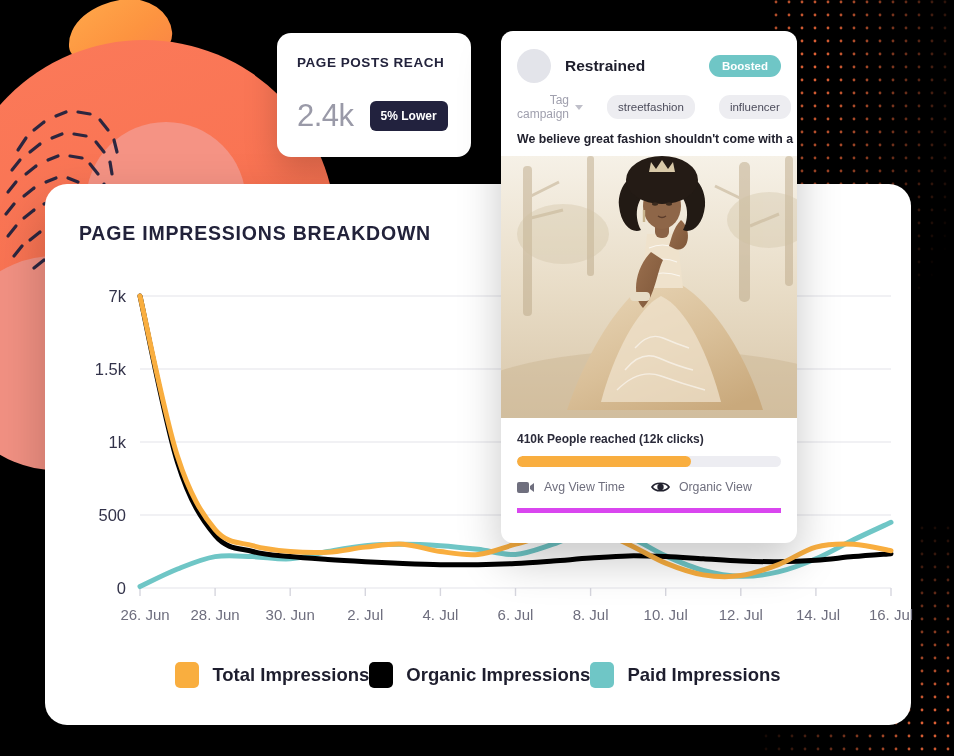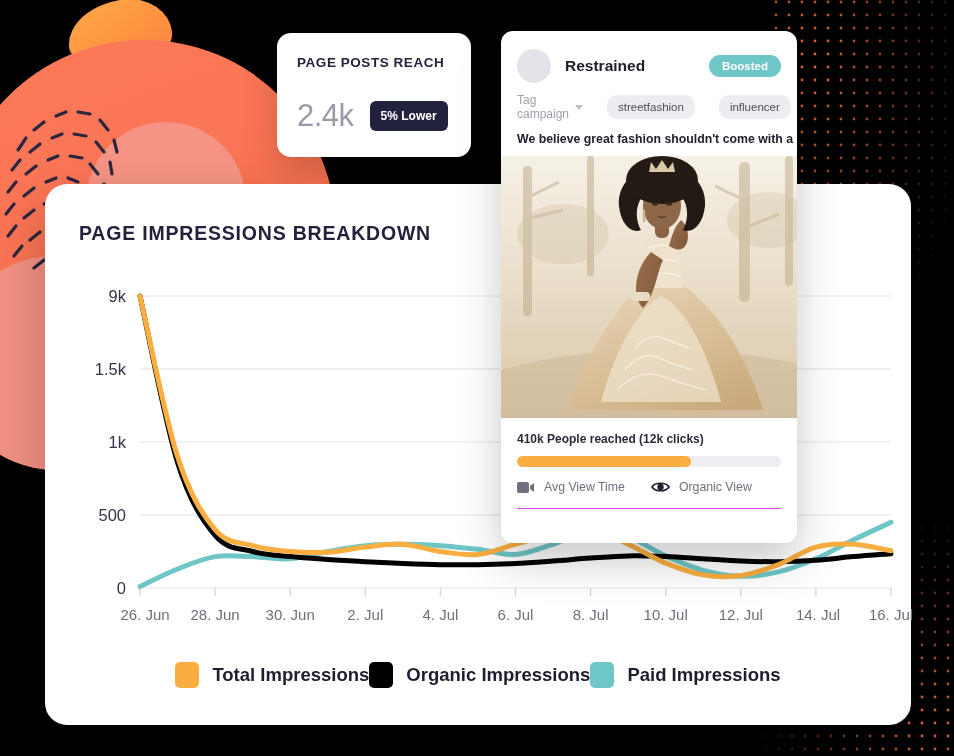--- a/index.html
+++ b/index.html
@@ -135,21 +135,21 @@
     font-size: 15.5px; font-weight: 700; color: #1D1D2B;
     flex: 1 1 auto;
   }
   #boosted-badge {
     background: #6FC6C6; color: #FFFFFF;
     font-size: 11.5px; font-weight: 600;
     padding: 5px 13px; border-radius: 11px;
   }
   #post-tags-row {
     display: flex; align-items: center;
-    padding: 10px 17px 0 16px; gap: 24px;
+    padding: 10px 17px 0 16px; gap: 24px; text-align: right;
   }
   #tag-campaign {
     font-size: 12px; color: #A0A0AE;
     display: flex; align-items: center; gap: 6px;
     flex: 1 1 auto;
   }
   .caret { width: 0; height: 0;
     border-left: 4.5px solid transparent;
     border-right: 4.5px solid transparent;
     border-top: 5px solid #BFBFC9; }
@@ -168,21 +168,21 @@
   #post-stats { padding: 14px 16px 0 16px; }
   #reach-text { font-size: 12px; font-weight: 700; color: #2B2B3A; }
   #progress-track {
     margin-top: 10px; height: 11px; border-radius: 6px;
     background: #EDEDF2; overflow: hidden;
   }
   #progress-fill { height: 100%; background: #F9AE3F; border-radius: 6px; }
   #metric-row {
     display: flex; align-items: center; gap: 26px;
     margin-top: 13px; padding-bottom: 14px;
-    border-bottom: 1px solid #d946ef;
+    border-bottom: 5px solid #d946ef;
   }
   .metric { display: flex; align-items: center; gap: 9px;
     font-size: 12.3px; color: #6F6F7E; }
   #engagement-row {
     display: flex; align-items: center;
     margin-top: 14px;
   }
   #engagement-label { font-size: 13.5px; font-weight: 600; color: #6E6E7D; flex: 1 1 auto; }
   .eng-stat { display: flex; align-items: center; gap: 6px;
     font-size: 13px; color: #6E6E7D; margin-left: 16px; }
@@ -282,21 +282,21 @@
   <div id="chart-panel">
     <div id="chart-title">PAGE IMPRESSIONS BREAKDOWN</div>
 
     <div id="chart-area">
 
       <div id="ytick-holder">
           <div class="ytick" style="top: 404px; left: 19px;">0</div>
           <div class="ytick" style="top: 331px; left: 19px;">500</div>
           <div class="ytick" style="top: 258px; left: 19px;">1k</div>
           <div class="ytick" style="top: 185px; left: 19px;">1.5k</div>
-          <div class="ytick" style="top: 112px; left: 19px;">9k</div>
+          <div class="ytick" style="top: 112px; left: 19px;">7k</div>
         </div>
 
       <div id="xtick-holder">
           <div class="xtick" style="left: 100px; top: 422px;">26. Jun</div>
           <div class="xtick" style="left: 170.1px; top: 422px;">28. Jun</div>
           <div class="xtick" style="left: 245.2px; top: 422px;">30. Jun</div>
           <div class="xtick" style="left: 320.3px; top: 422px;">2. Jul</div>
           <div class="xtick" style="left: 395.4px; top: 422px;">4. Jul</div>
           <div class="xtick" style="left: 470.5px; top: 422px;">6. Jul</div>
           <div class="xtick" style="left: 545.6px; top: 422px;">8. Jul</div>

